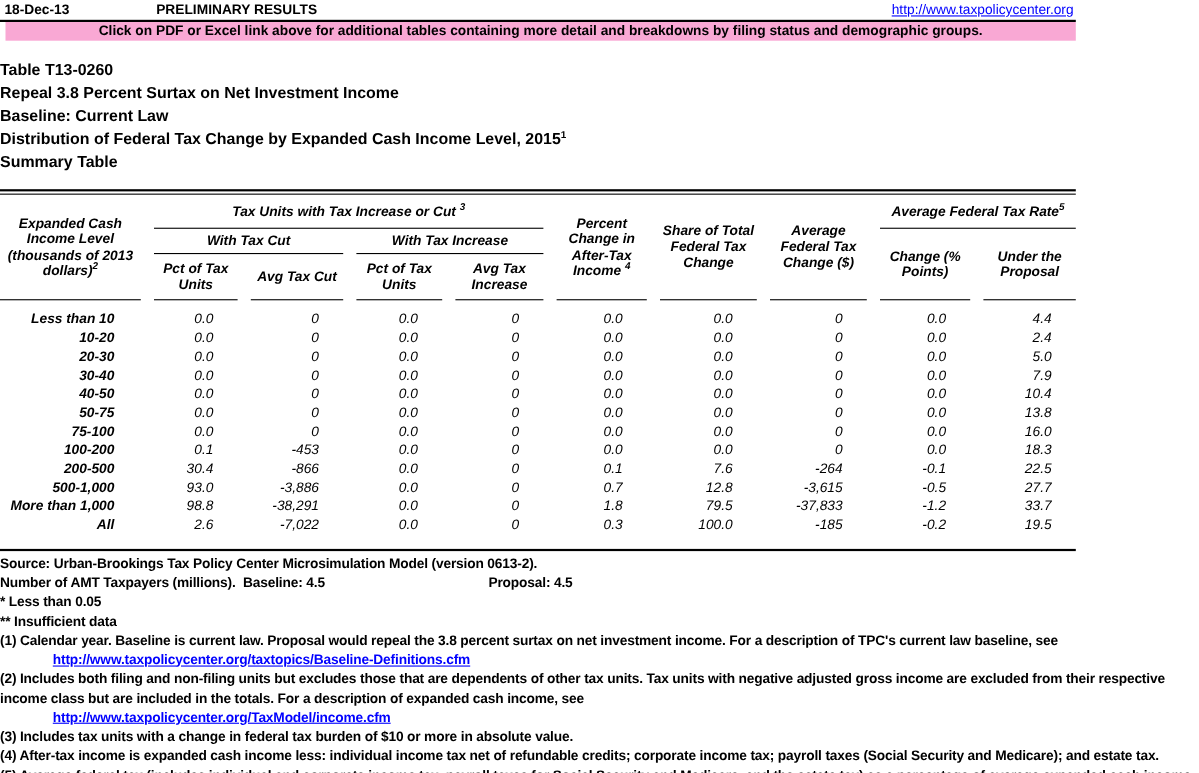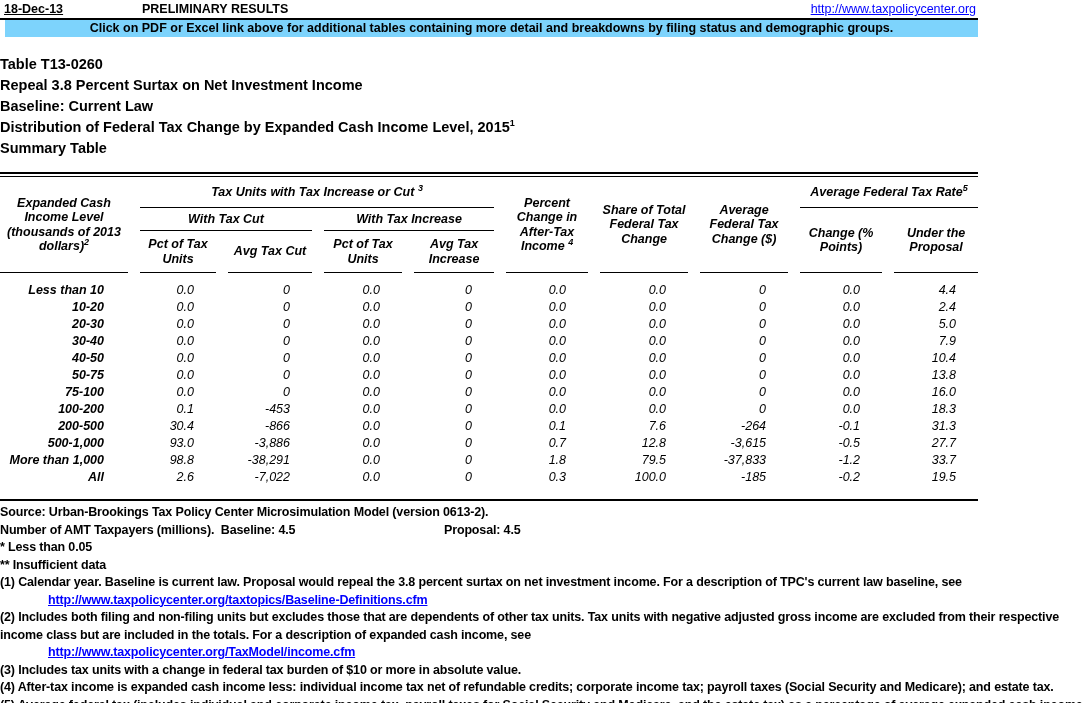--- a/index.html
+++ b/index.html
@@ -8,21 +8,21 @@
     background: #ffffff; color: #000000;
     font-family: "Liberation Sans", sans-serif;
     overflow: hidden;
   }
   
   .topbar {
     width: 978px; display: flex; align-items: flex-start;
     padding: 2px 0 2px 0; border-bottom: 2px solid #000;
     font-size: 12.5px; font-weight: bold; line-height: 14px;
   }
-  .topbar .date { margin-left: 4px; width: 138px; text-decoration: underline; }
+  .topbar .date { margin-left: 4px; width: 138px; }
   .topbar .spacer { flex: 1; }
   .topbar a.sitelink {
     color: #0000ff; text-decoration: underline; font-weight: normal;
     margin-right: 2px;
     padding-left: 42px;
   }
   
   .banner {
     margin-left: 5px; width: 973px; height: 17px; line-height: 17px;
     text-align: center; font-size: 12.5px; font-weight: bold; color: #000;
@@ -67,21 +67,21 @@
 </head>
 <body>
 
 <div class="topbar">
   <span class="date">18-Dec-13</span>
   <span class="prelim">PRELIMINARY RESULTS</span>
   <span class="spacer"></span>
   <a class="sitelink" href="#" style="color: rgb(0, 0, 255);">http://www.taxpolicycenter.org</a>
 </div>
 
-<div class="banner" id="banner" style="background: #7dd3fc;">Click on PDF or Excel link above for additional tables containing more detail and breakdowns by filing status and demographic groups.</div>
+<div class="banner" id="banner" style="background: #f9a8d4;">Click on PDF or Excel link above for additional tables containing more detail and breakdowns by filing status and demographic groups.</div>
 
 <div class="titles">
   <div>Table T13-0260</div>
   <div>Repeal 3.8 Percent Surtax on Net Investment Income</div>
   <div>Baseline: Current Law</div>
   <div><span>Distribution of Federal Tax Change by Expanded Cash Income Level, 2015</span><sup>1</sup></div>
   <div>Summary Table</div>
 </div>
 
 <div class="tablewrap">
@@ -224,21 +224,21 @@
         <tr>
           <td class="rowlabel">200-500</td>
           <td class="num">30.4</td>
           <td class="num">-866</td>
           <td class="num">0.0</td>
           <td class="num">0</td>
           <td class="num">0.1</td>
           <td class="num">7.6</td>
           <td class="num">-264</td>
           <td class="num">-0.1</td>
-          <td class="num">31.3</td>
+          <td class="num">22.5</td>
         </tr>
         <tr>
           <td class="rowlabel">500-1,000</td>
           <td class="num">93.0</td>
           <td class="num">-3,886</td>
           <td class="num">0.0</td>
           <td class="num">0</td>
           <td class="num">0.7</td>
           <td class="num">12.8</td>
           <td class="num">-3,615</td>

